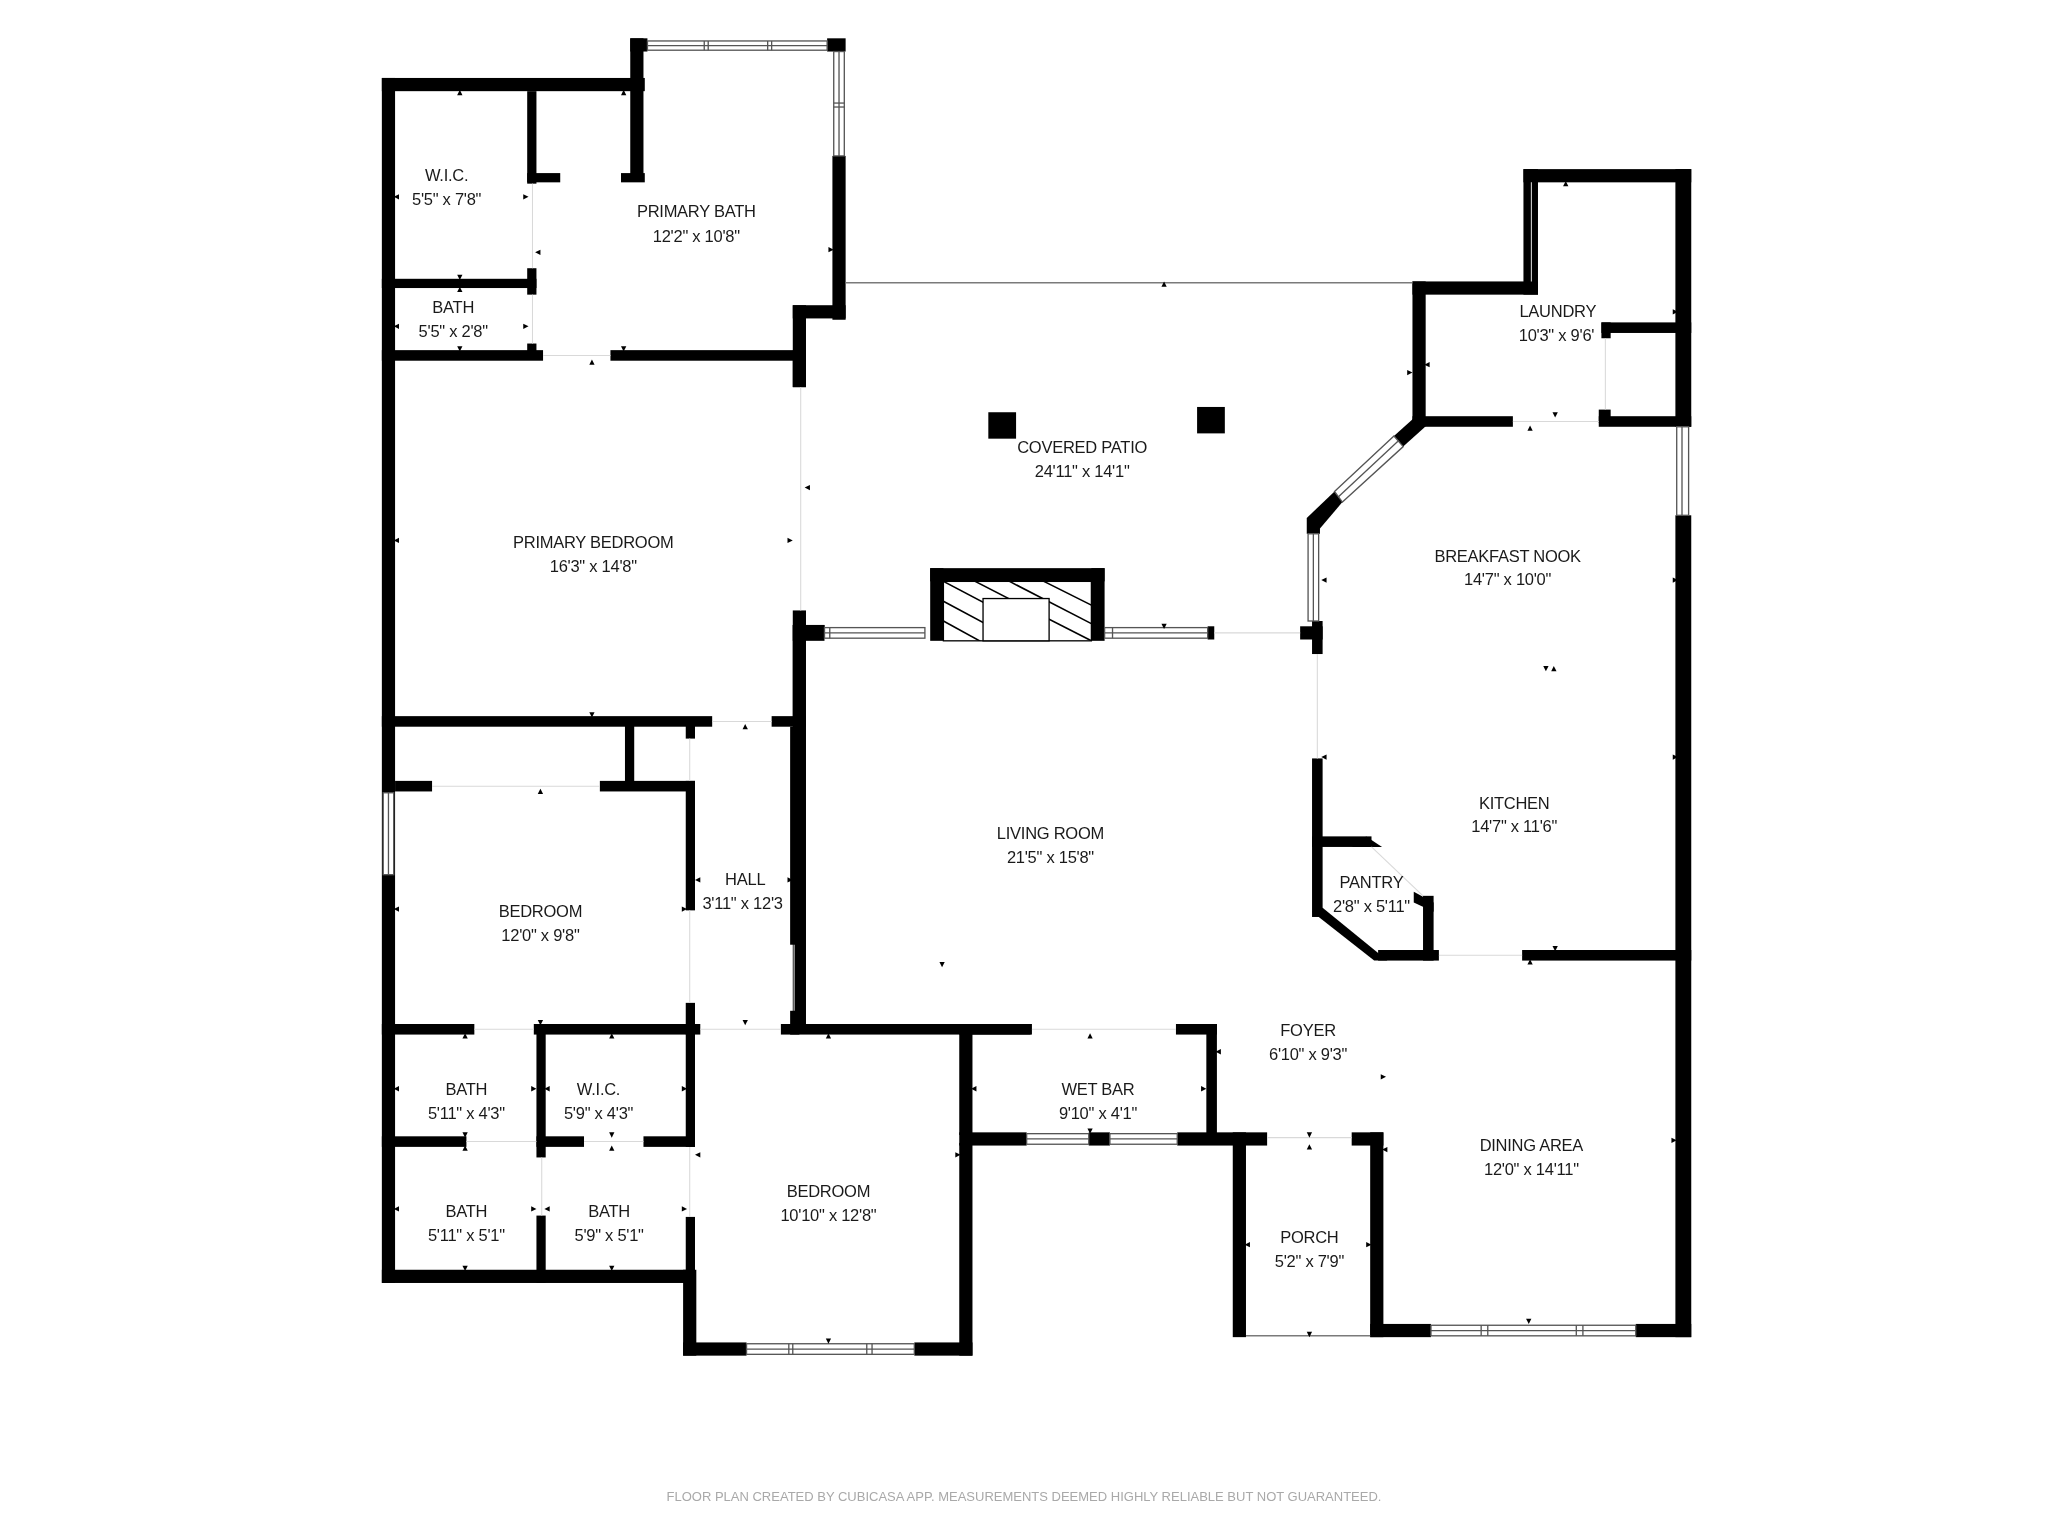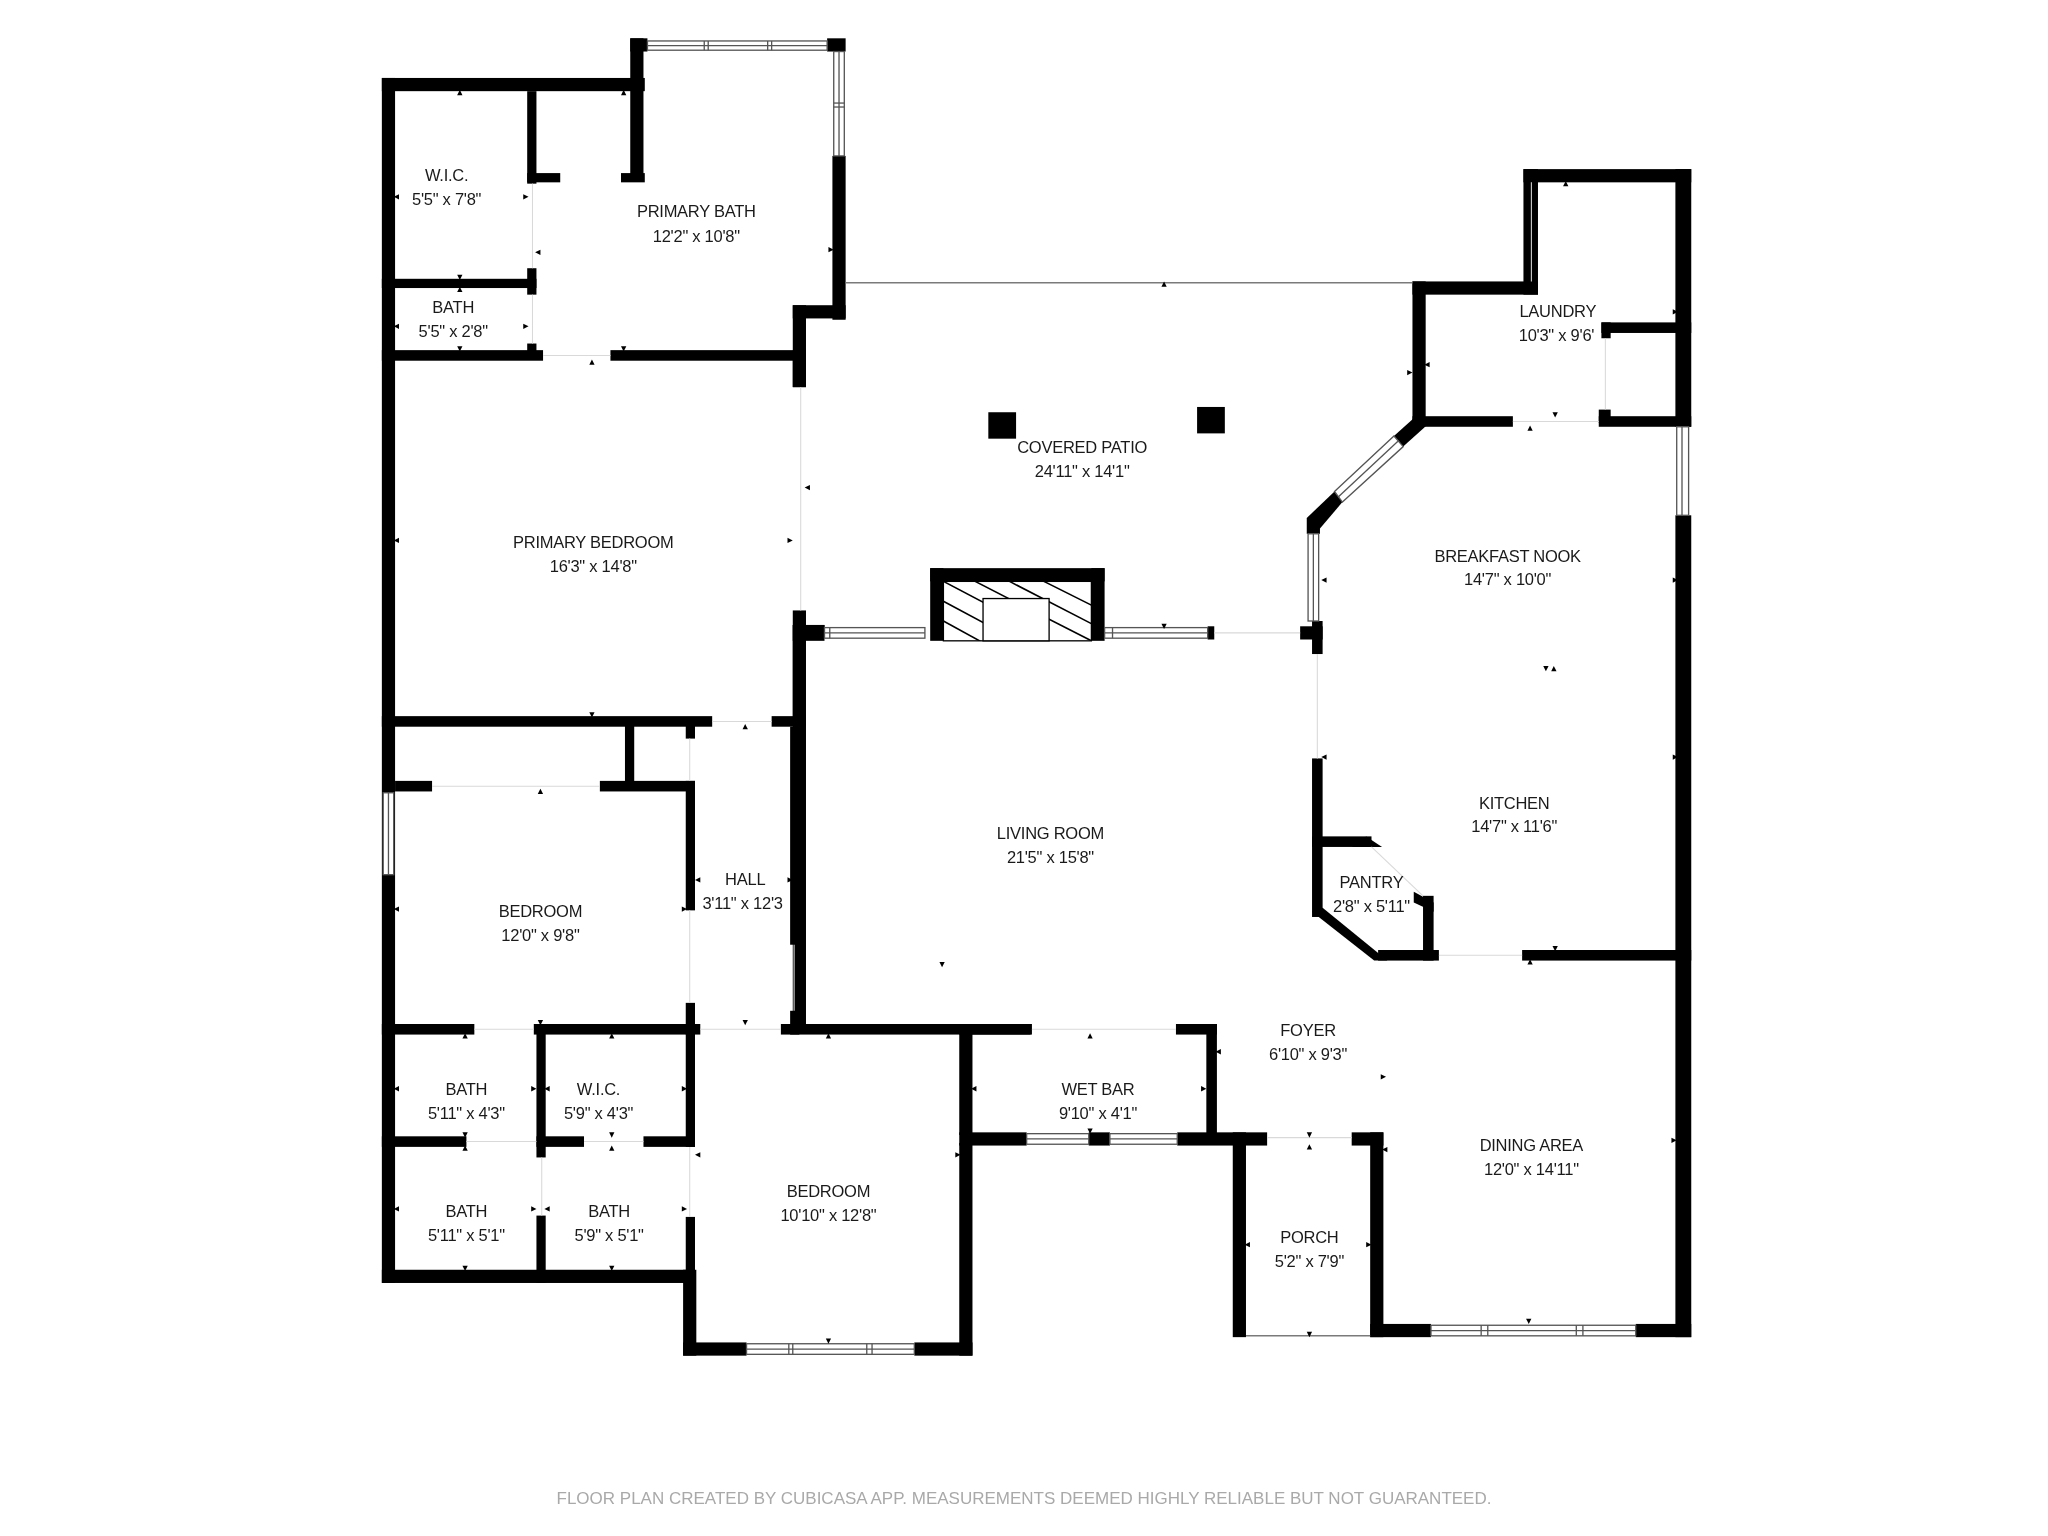--- a/index.html
+++ b/index.html
@@ -7,21 +7,21 @@
     #plan { position: absolute; left: 0; top: 0; width: 2048px; height: 1536px; }
     .wall { fill: #000000; }
     .win-frame { fill: #ffffff; stroke: #555555; stroke-width: 1; }
     .win-line { stroke: #555555; stroke-width: 1; }
     .opening { fill: #ffffff; stroke: #d9d9d9; stroke-width: 0.8; }
     .thin-line { stroke: #7a7a7a; stroke-width: 1.2; }
     .room-label { font-family: "Liberation Sans", "DejaVu Sans", sans-serif; font-size: 12.5px; fill: #1a1a1a; text-anchor: middle; letter-spacing: -0.2px; }
     .room-dim { font-family: "Liberation Sans", "DejaVu Sans", sans-serif; font-size: 12.5px; fill: #1a1a1a; text-anchor: middle; letter-spacing: -0.2px; }
     .marker { fill: #000000; }
     .footer { position: absolute; left: 0; width: 2048px; top: 1489px; text-align: center;
-              font-family: "Liberation Sans", "DejaVu Sans", sans-serif; font-size: 17px;
+              font-family: "Liberation Sans", "DejaVu Sans", sans-serif; font-size: 13px;
               color: #a9a9a9; letter-spacing: 0px; }
     .hatch { stroke: #000; stroke-width: 1.2; }
   </style>
 </head>
 <body>
 
 <svg id="plan" viewBox="0 0 1550 1162.5" xmlns="http://www.w3.org/2000/svg">
 
   <g>
 

